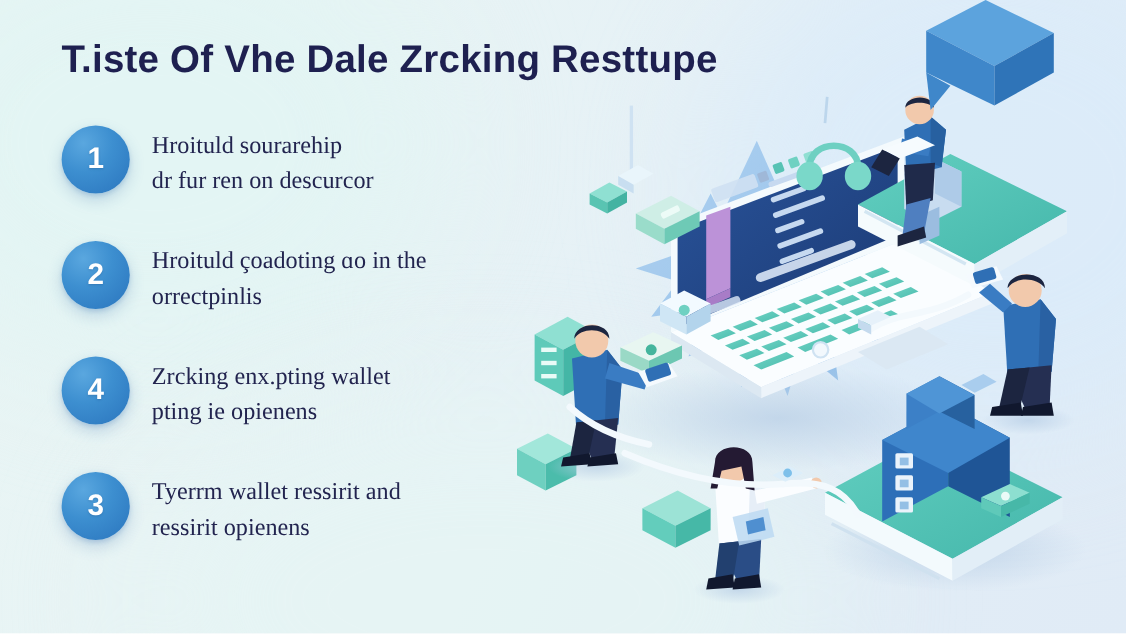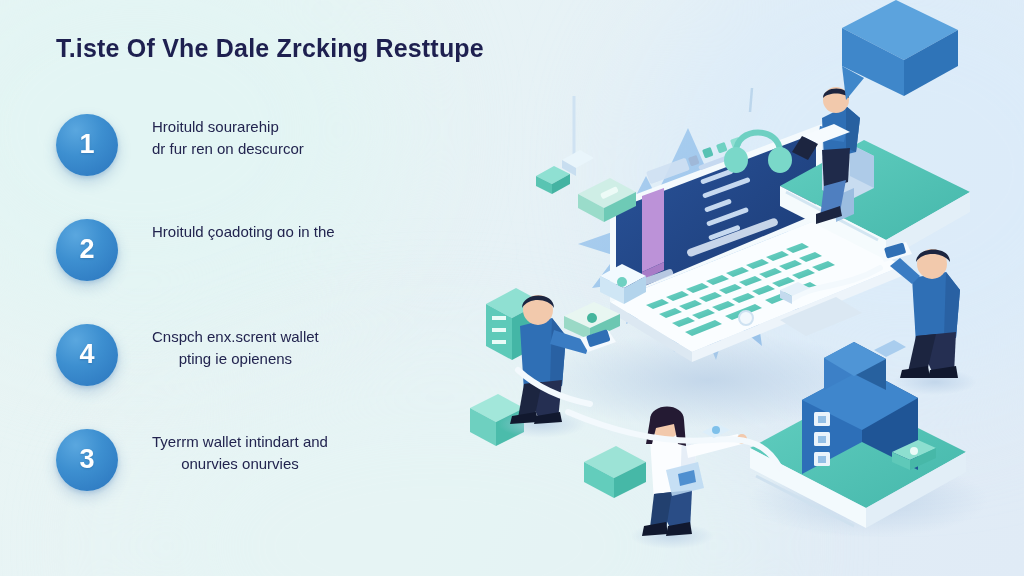--- a/index.html
+++ b/index.html
@@ -31,21 +31,21 @@
   
   .left-col {
     position: absolute;
     left: 0; top: 0;
     width: 520px; height: 576px;
   }
   .title {
     position: absolute;
     left: 56px; top: 34px;
     width: 600px;
-    font-size: 25px;
+    font-size: 35px;
     font-weight: 700;
     letter-spacing: .2px;
     color: #1e2050;
     line-height: 1.15;
     white-space: nowrap;
   }
 
   .steps {
     position: absolute;
     left: 56px; top: 112px;
@@ -81,28 +81,29 @@
   }
   .badge span {
     font-size: 27px;
     font-weight: 700;
     color: #ffffff;
     line-height: 1;
     margin-top: -1px;
     text-shadow: 0 1px 2px rgba(20,60,110,.25);
   }
   .step-text {
-    margin-left: 34px;
+    margin-left: 20px;
     padding-top: 4px;
-    font-size: 15px;
+    font-size: 22px;
     line-height: 1.46;
     color: #22244f;
     max-width: 340px;
-  }
-  .step-text .l2 { display: block; text-align: center; }
+    font-family: Liberation Serif, serif;
+  }
+  .step-text .l2 { display: block; }
 
   
   .illus {
     position: absolute;
     left: 450px; top: 0;
     width: 574px; height: 576px;
   }
   .illus svg { display: block; }
 </style>
 </head>
@@ -129,40 +130,41 @@
           <span class="l2">dr fur ren on descurcor</span>
         </div>
       </div>
 
       <div class="step">
         <div class="badge">
           <span>2</span>
         </div>
         <div class="step-text">
           <span class="l1">Hroituld çoadoting ɑo in the</span>
+          <span class="l2">orrectpinlis</span>
         </div>
       </div>
 
       <div class="step">
         <div class="badge">
           <span>4</span>
         </div>
         <div class="step-text">
-          <span class="l1">Cnspch enx.scrent wallet</span>
+          <span class="l1">Zrcking enx.pting wallet</span>
           <span class="l2">pting ie opienens</span>
         </div>
       </div>
 
       <div class="step">
         <div class="badge">
           <span>3</span>
         </div>
         <div class="step-text">
-          <span class="l1">Tyerrm wallet intindart and</span>
-          <span class="l2">onurvies onurvies</span>
+          <span class="l1">Tyerrm wallet ressirit and</span>
+          <span class="l2">ressirit opienens</span>
         </div>
       </div>
 
     </div>
   </div>
 
   <div class="illus">
     <svg width="574" height="576" viewBox="0 0 574 576" xmlns="http://www.w3.org/2000/svg">
       <defs>
         <linearGradient id="gLeaf" x1="0" y1="0" x2="1" y2="1">

